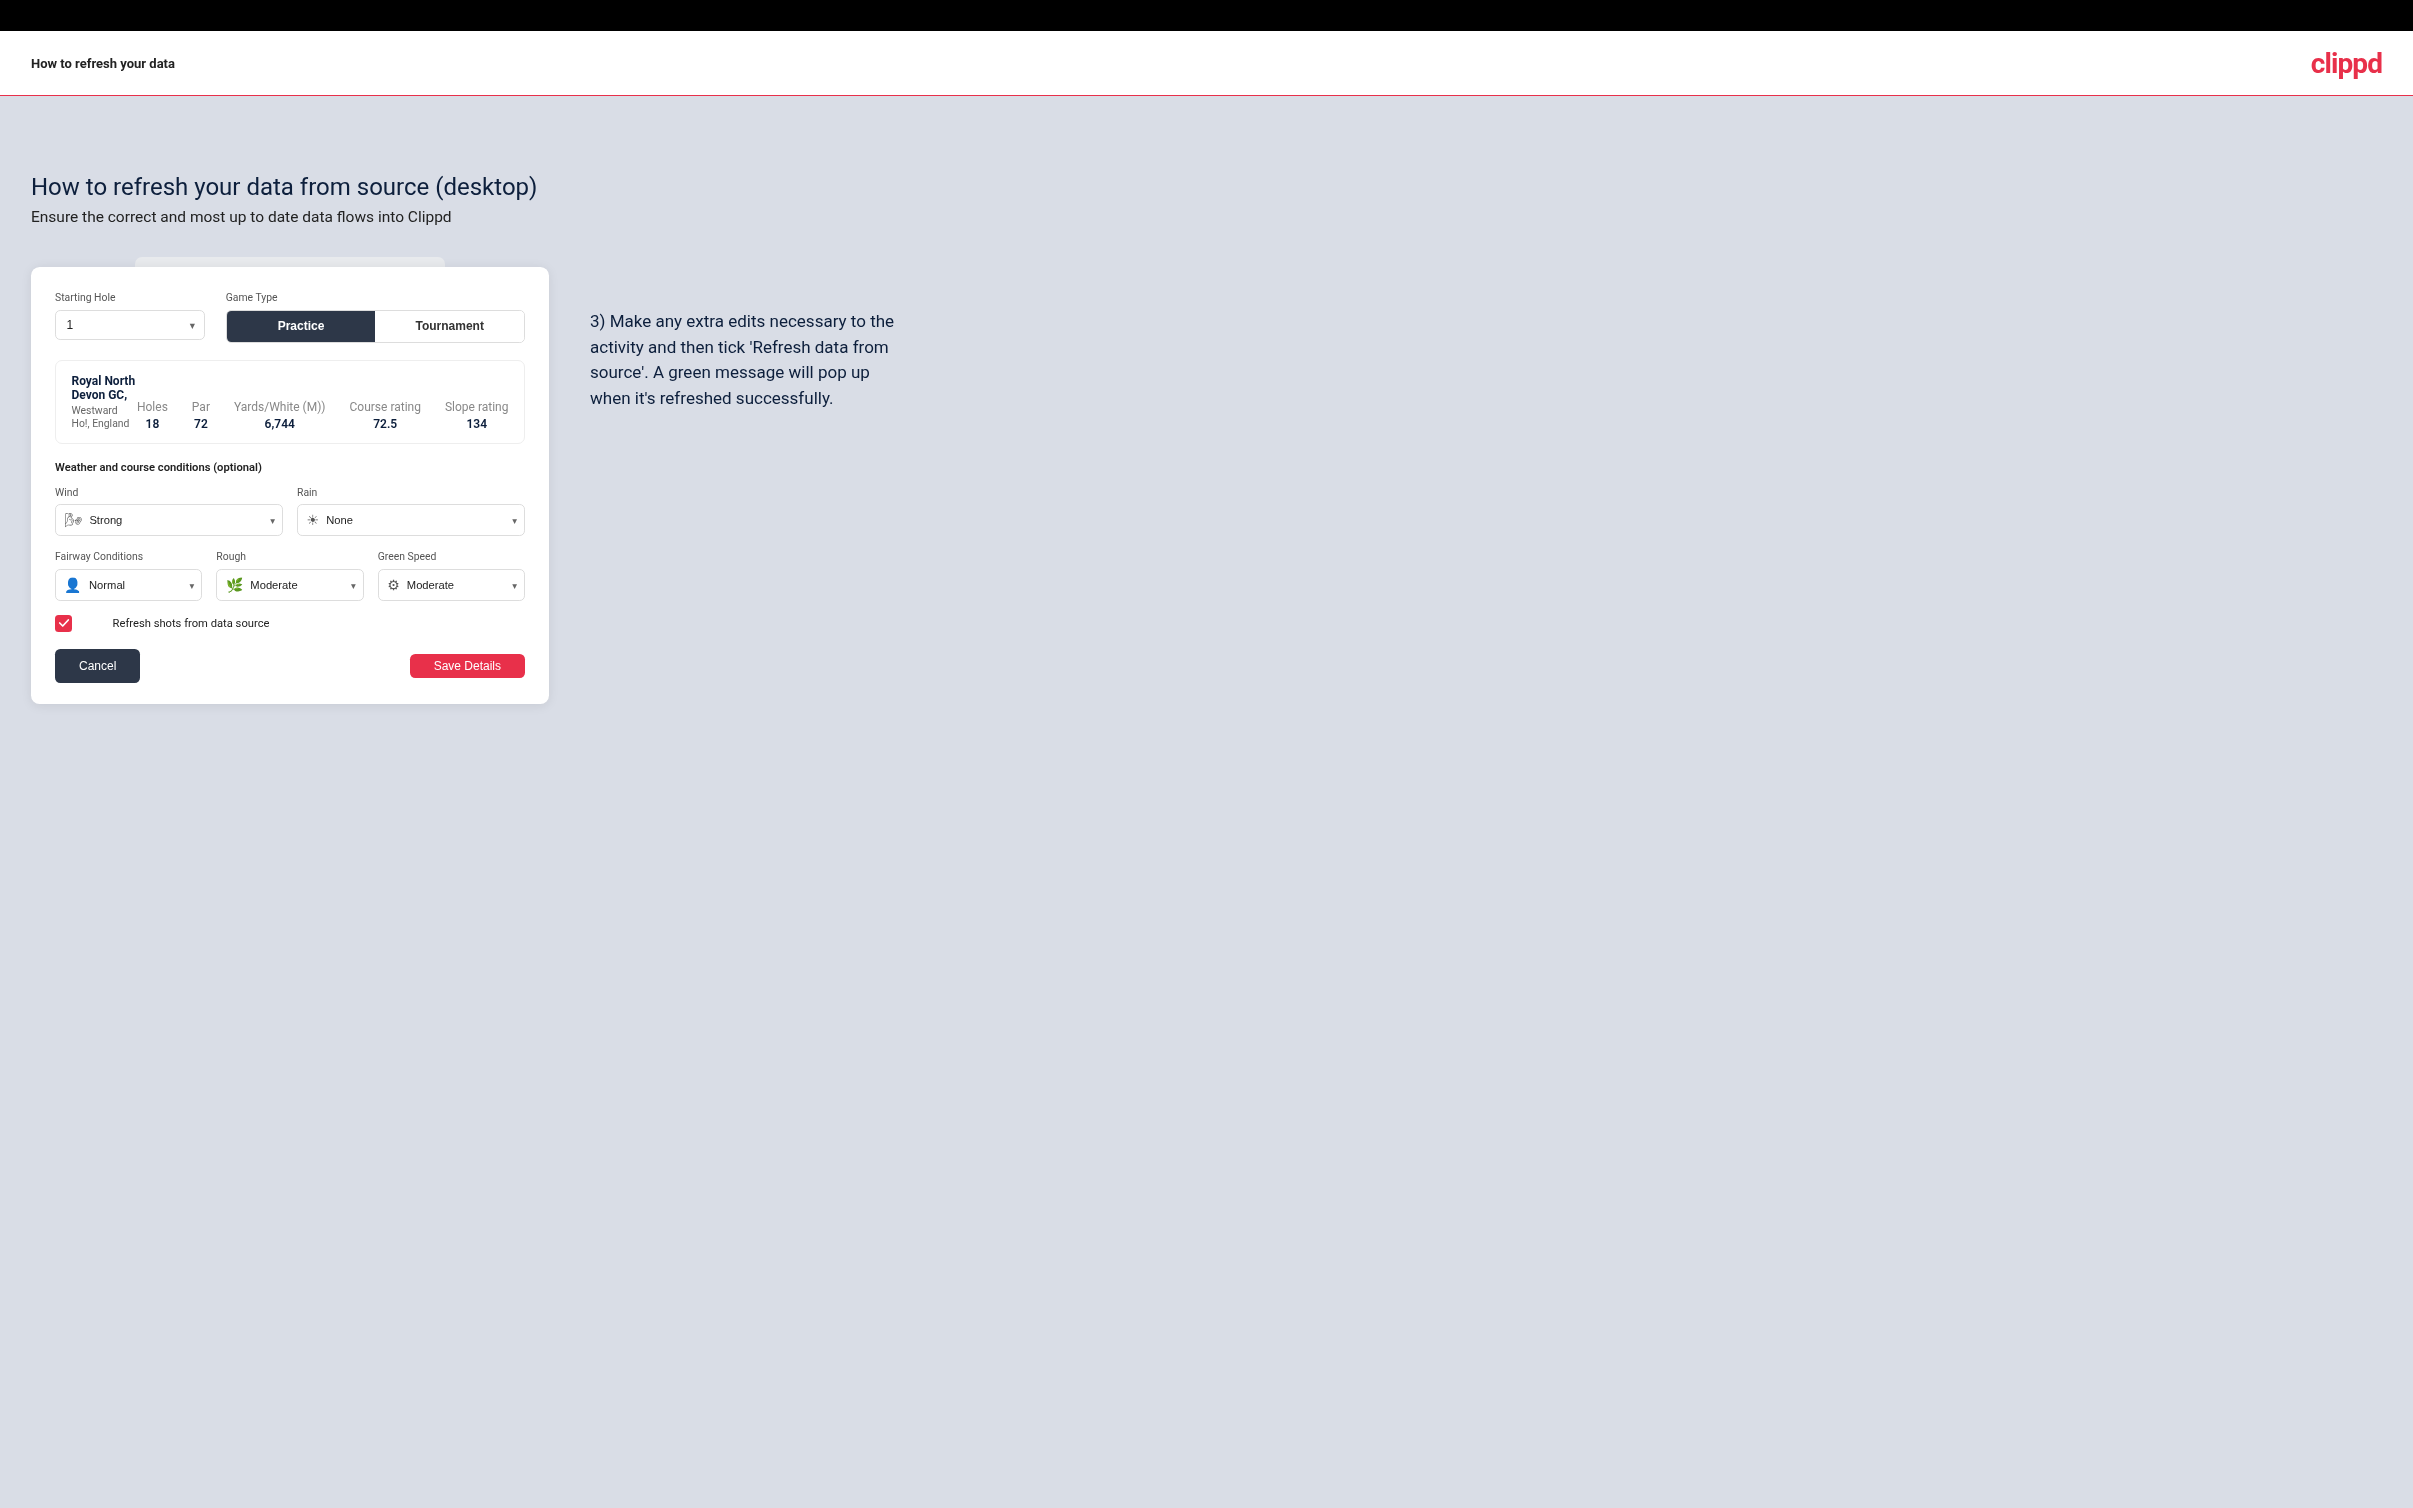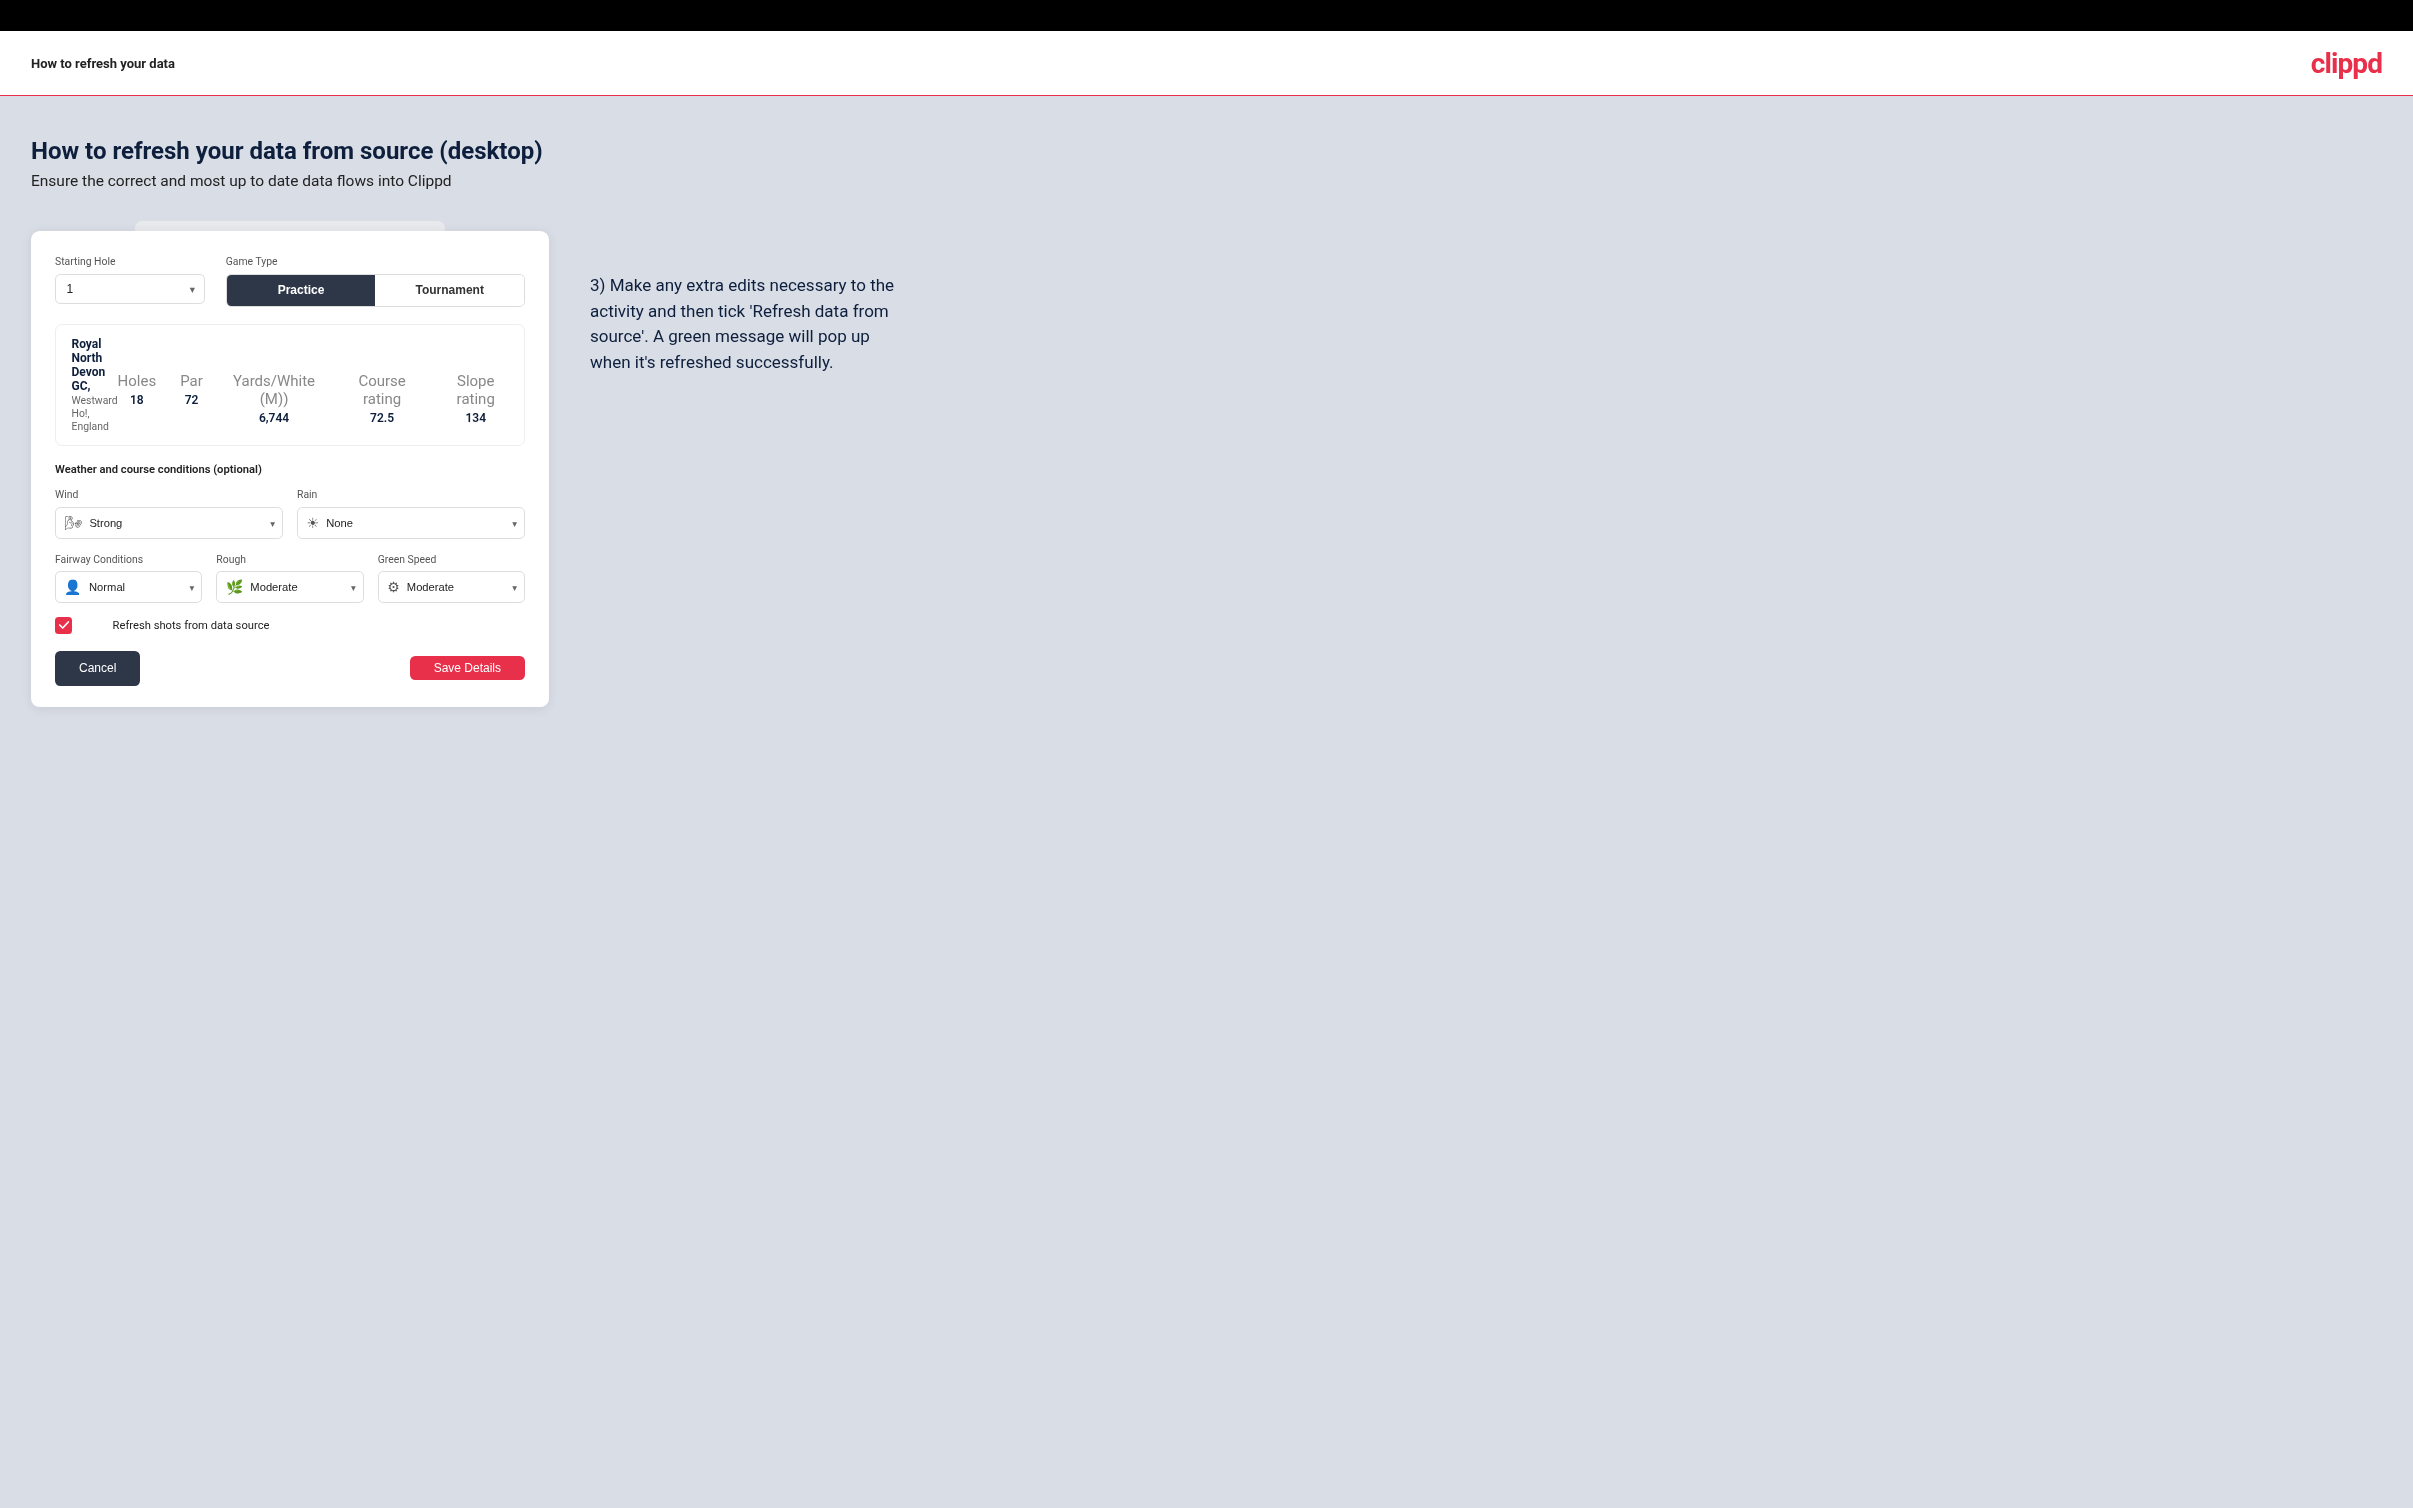--- a/index.html
+++ b/index.html
@@ -33,23 +33,24 @@
       color: #e8304a;
       letter-spacing: -0.9px;
     }
     .main-content {
       background: #d9dde6;
       padding: 41px 31px 28px 31px;
       min-height: calc(100vh - 95px);
     }
     .page-heading {
       font-size: 24px;
-      font-weight: 700;
+      font-weight: 400;
       color: #0d1f3c;
       margin-bottom: 7px;
+      margin-top: 36px;
     }
     .page-subheading {
       font-size: 15.5px;
       color: #222;
       font-weight: 400;
       margin-bottom: 31px;
     }
     .content-row {
       display: flex;
       gap: 41px;
@@ -153,21 +154,21 @@
       margin-top: 1.7px;
     }
     .course-stats {
       display: flex;
       gap: 24px;
     }
     .stat-item {
       text-align: center;
     }
     .stat-label {
-      font-size: 15px;
+      font-size: 12px;
       color: #888;
       margin-bottom: 3.5px;
       margin-top: 27px;
     }
     .stat-value {
       font-size: 12px;
       font-weight: 600;
       color: #0d1f3c;
     }
     .section-label {

